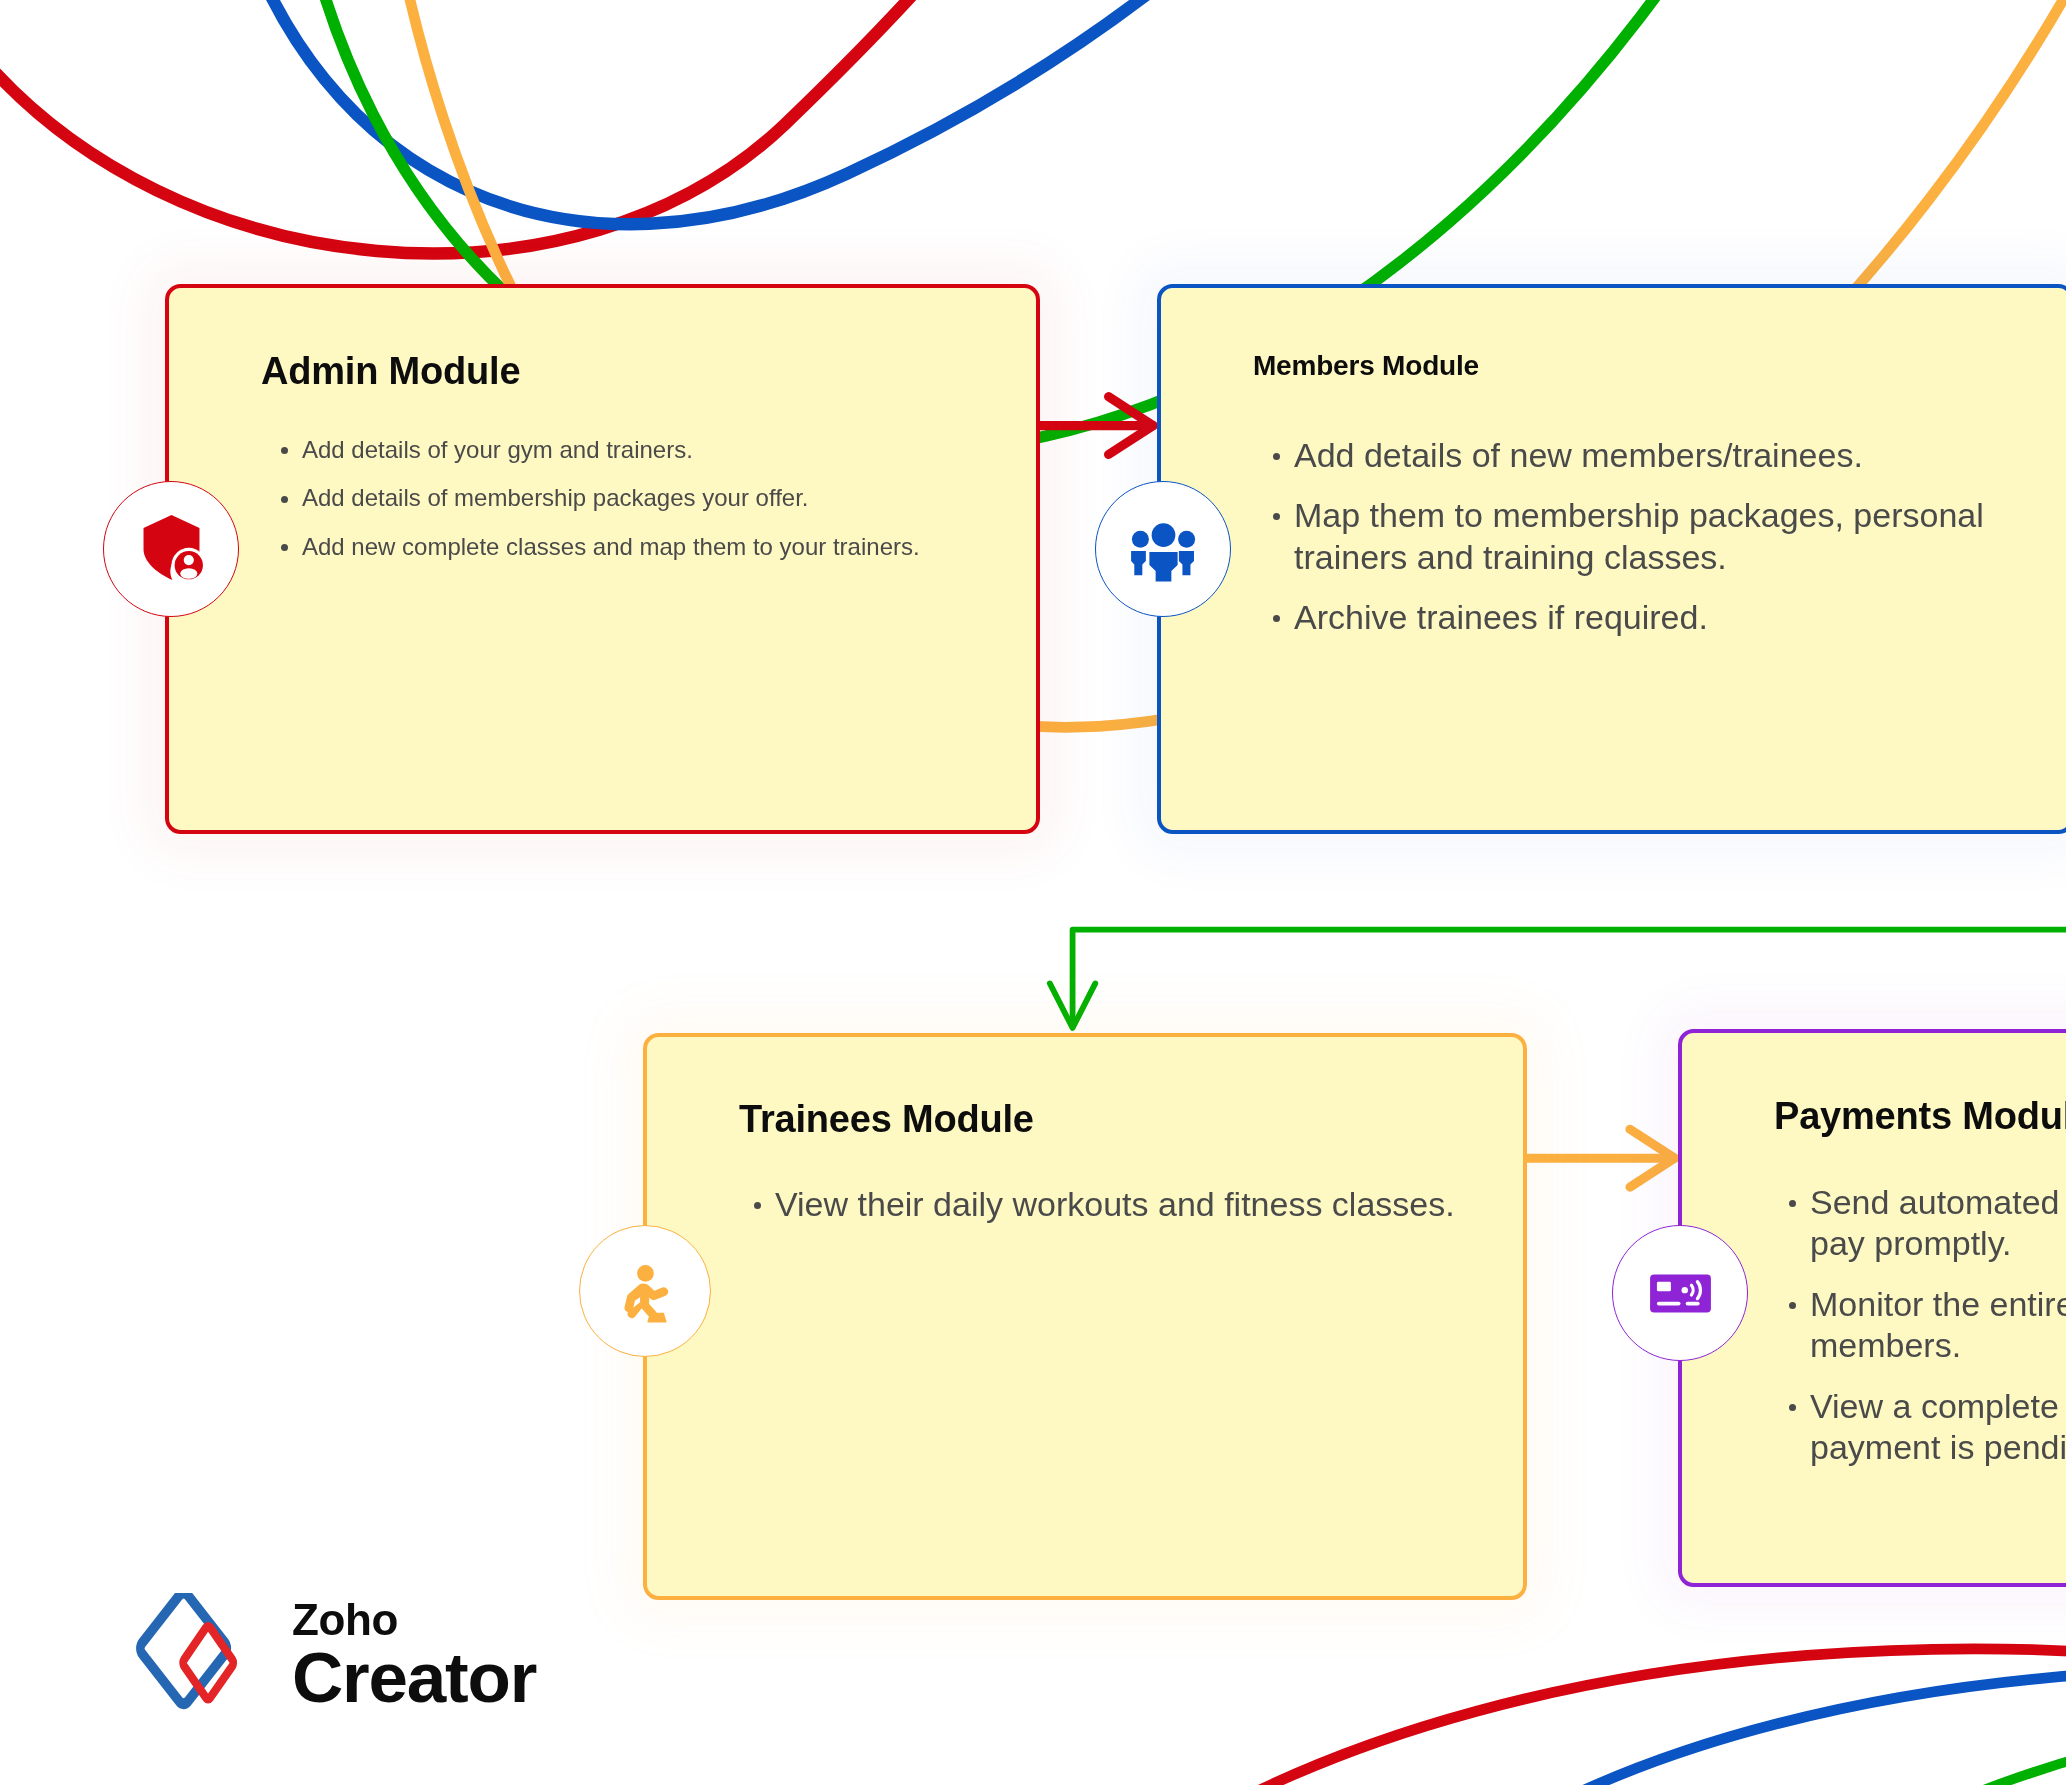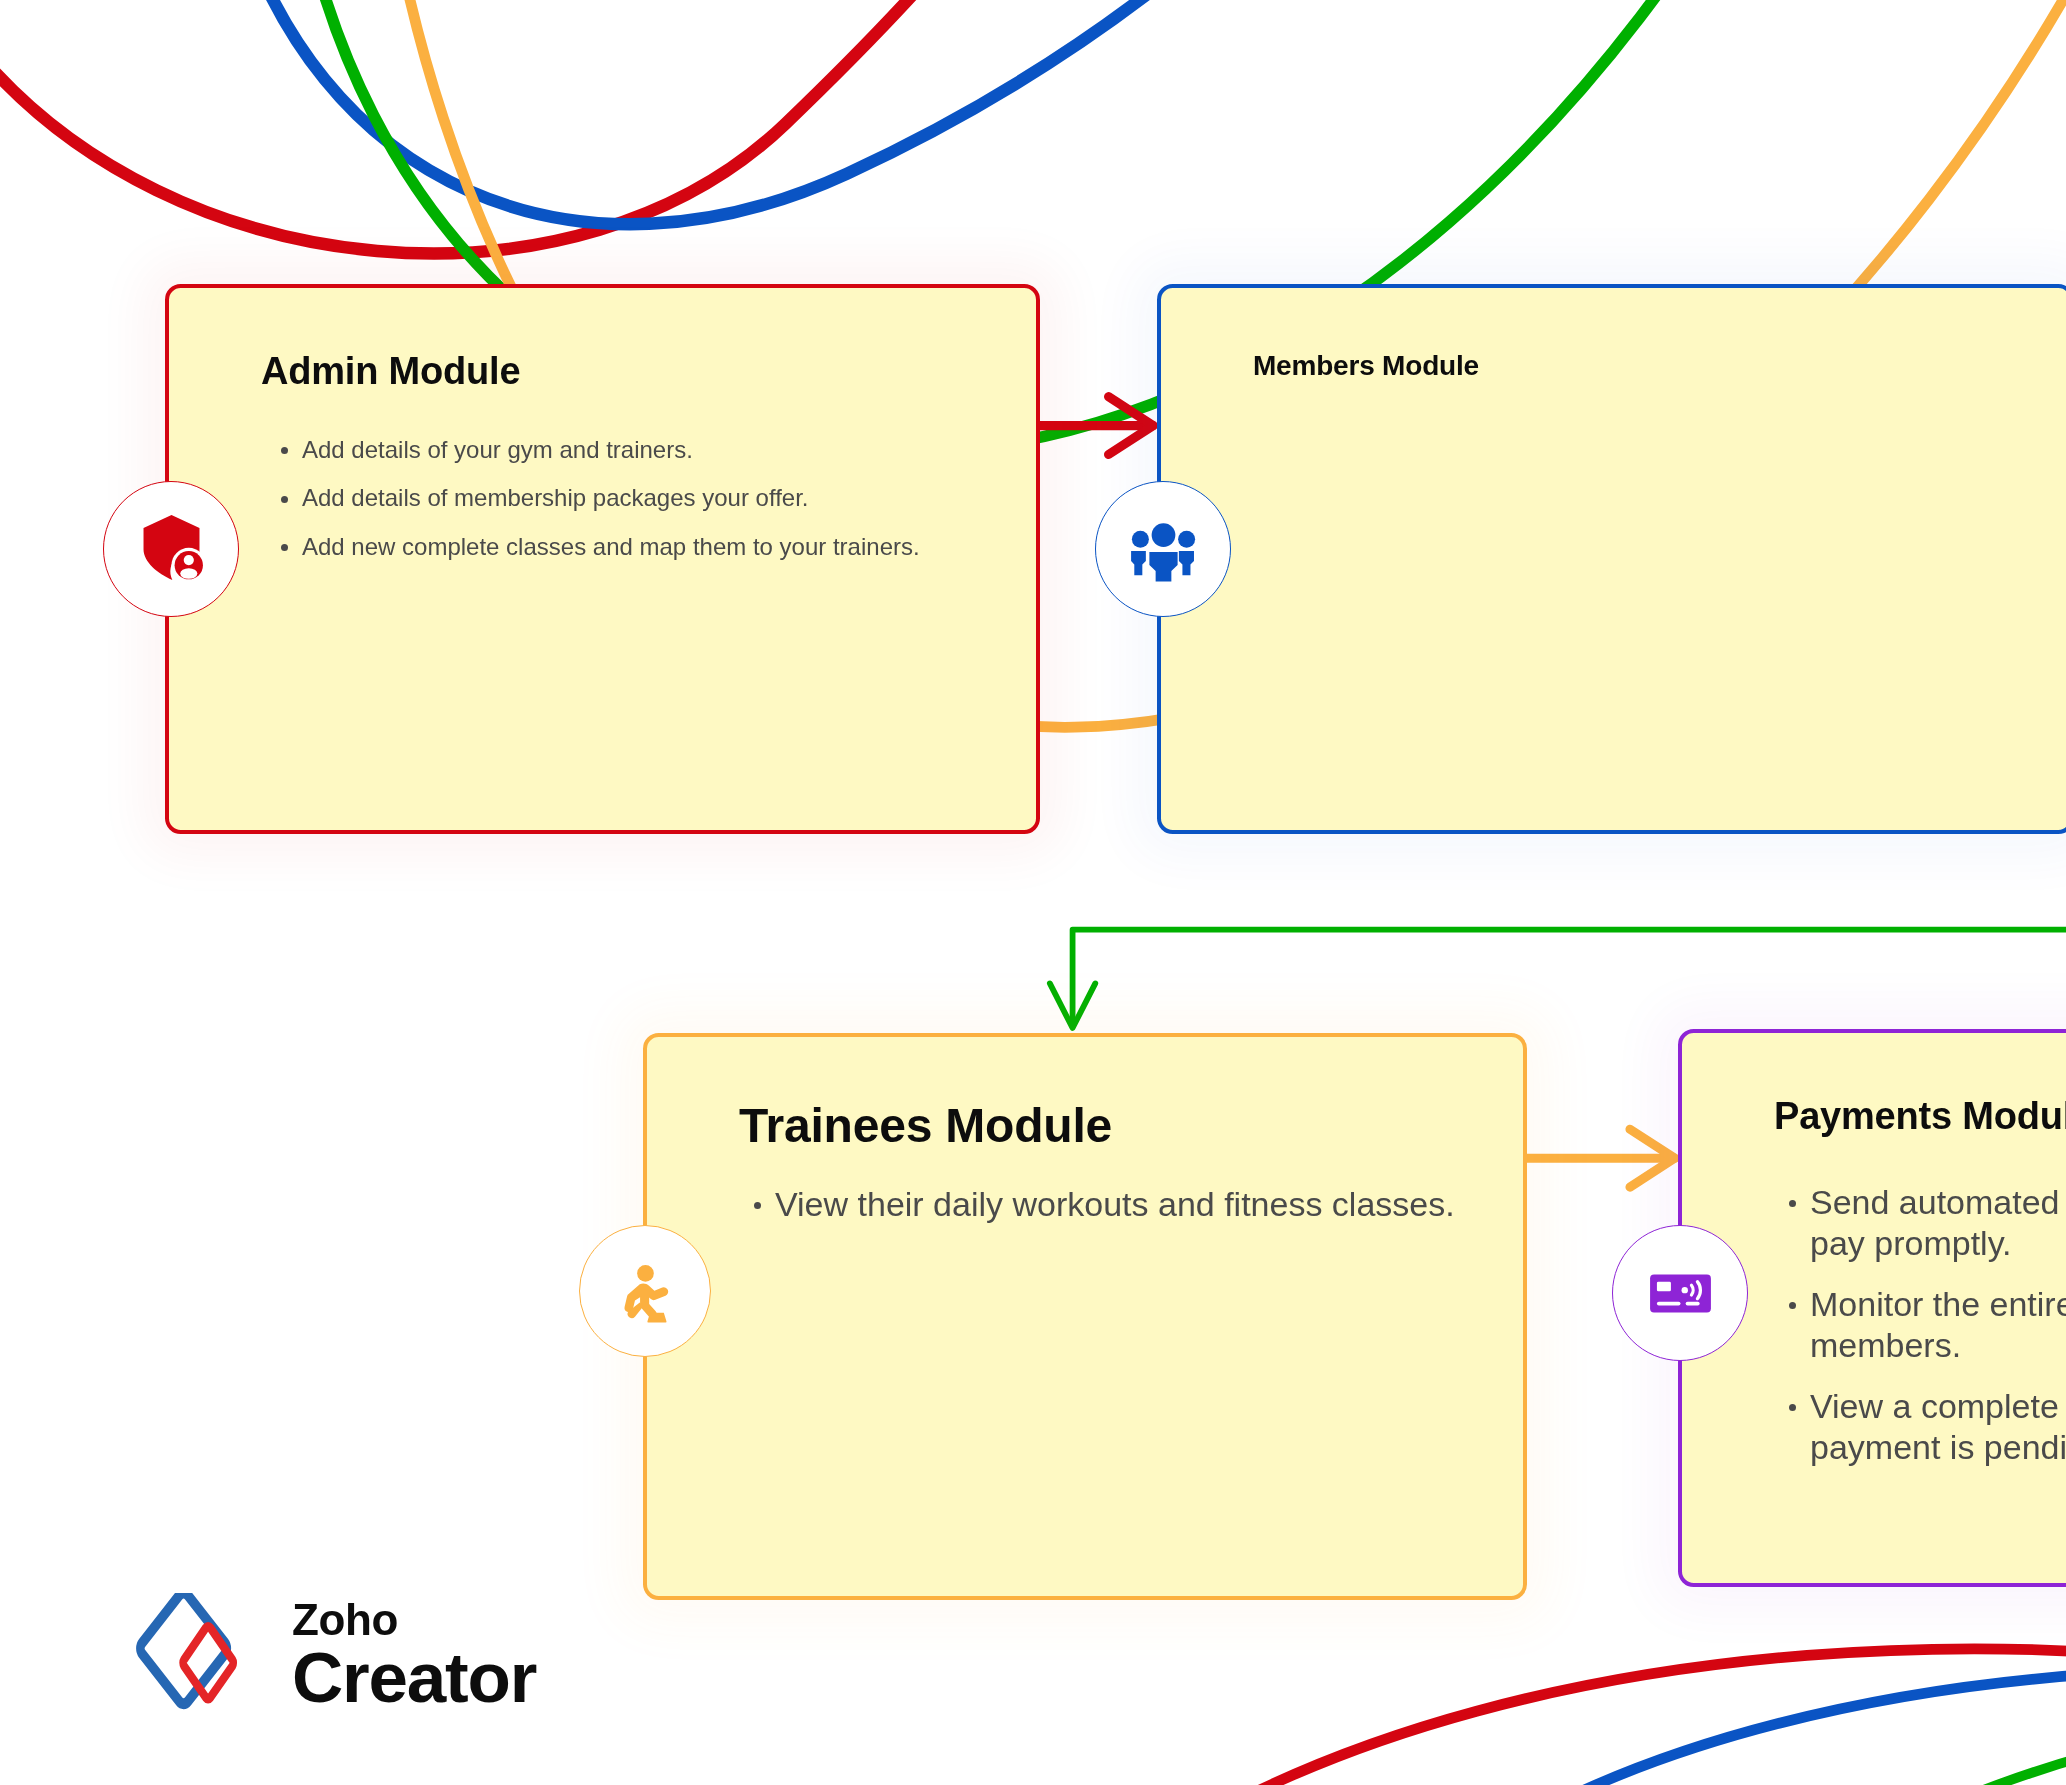--- a/index.html
+++ b/index.html
@@ -133,39 +133,44 @@
         <circle cx="34.5" cy="30.4" r="3.1" fill="#ffffff"></circle>
         <ellipse cx="34.5" cy="38.6" rx="5.2" ry="3.2" fill="#ffffff"></ellipse>
       </svg>
     </span>
   </div>
 
   <div class="card" style="left:1157px; top:284px; width:917px; height:550px; border-width:4.5px; border-color:#0a54c4;
               box-shadow:0 0 50px 25px rgba(10,84,196,0.04);">
     <div class="card-inner">
       <div class="card-title" style="left:92px; top:62px; font-size:28px;">Members Module</div>
+      <ul class="bullets" style="left:107px; top:147px; width:740px; font-size:34px;">
+        <li style="margin-bottom:19px;">Add details of new members/trainees.</li>
+        <li style="margin-bottom:19px;">Map them to membership packages, personal trainers and training classes.</li>
+        <li>Archive trainees if required.</li>
+      </ul>
     </div>
   </div>
   <div class="badge" style="left:1095px; top:481px; width:136px; height:136px; border-color:#0a54c4;">
     <span>
       <svg width="77" height="77" viewBox="0 0 48 48" fill="#0a54c4" aria-hidden="true">
         <circle cx="24" cy="15" r="7.4"></circle>
         <circle cx="9.6" cy="17.6" r="5.3"></circle>
         <circle cx="38.4" cy="17.6" r="5.3"></circle>
         <path d="M15.2 25.5 h17.6 v8.2 l-3.9 3.7 V44 h-9.8 v-6.6 l-3.9-3.7 Z"></path>
         <path d="M3.6 25 h7.2 v6.2 l-2.2 2.2 V40 H3.6 V33.4 L1.6 31.2 V25 Z" transform="translate(2.2,0)"></path>
         <path d="M37.2 25 h7.2 v6.2 l-2.2 2.2 V40 h-5.0 V33.4 L35 31.2 V25 Z" transform="translate(-1.4,0)"></path>
       </svg>
     </span>
   </div>
 
   <div class="card" style="left:643px; top:1033px; width:884px; height:567px; border-width:4.1px; border-color:#fbb040;
               box-shadow:0 0 50px 25px rgba(251,176,64,0.05);">
     <div class="card-inner">
-      <div class="card-title" style="left:92px; top:61px; font-size:48px;">Trainees Module</div>
+      <div class="card-title" style="left:92px; top:61px; font-size:38px;">Trainees Module</div>
       <ul class="bullets" style="left:102px; top:147px; width:736px; font-size:34px;">
         <li style="margin-bottom:19px;">View their daily workouts and fitness classes.</li>
       </ul>
     </div>
   </div>
   <div class="badge" style="left:579px; top:1225px; width:132px; height:132px; border-color:#fbb040; border-width:1.2px;">
     <span>
       <svg width="74" height="74" viewBox="0 0 48 48" fill="#fbb040" aria-hidden="true">
         <circle cx="24.3" cy="12.6" r="5.4"></circle>
         <path d="M20.6 19.6 c2.1 -.9 4.4 -.5 6 1 l3.5 3.3 5.1 -2.1 a2.8 2.8 0 0 1 2.1 5.2 l-6.6 2.7 a2.8 2.8 0 0 1 -2.9 -.5 l-1.1 -1 v4.2 l4.1 4.6 a2.8 2.8 0 0 1 -4.2 3.7 l-5.1 -5.8 a2.8 2.8 0 0 1 -.7 -1.85 V28 l-3.3 2.1 -1.3 5.6 a2.8 2.8 0 0 1 -5.45 -1.25 l1.6 -6.9 a2.8 2.8 0 0 1 1.2 -1.7 Z"></path>

